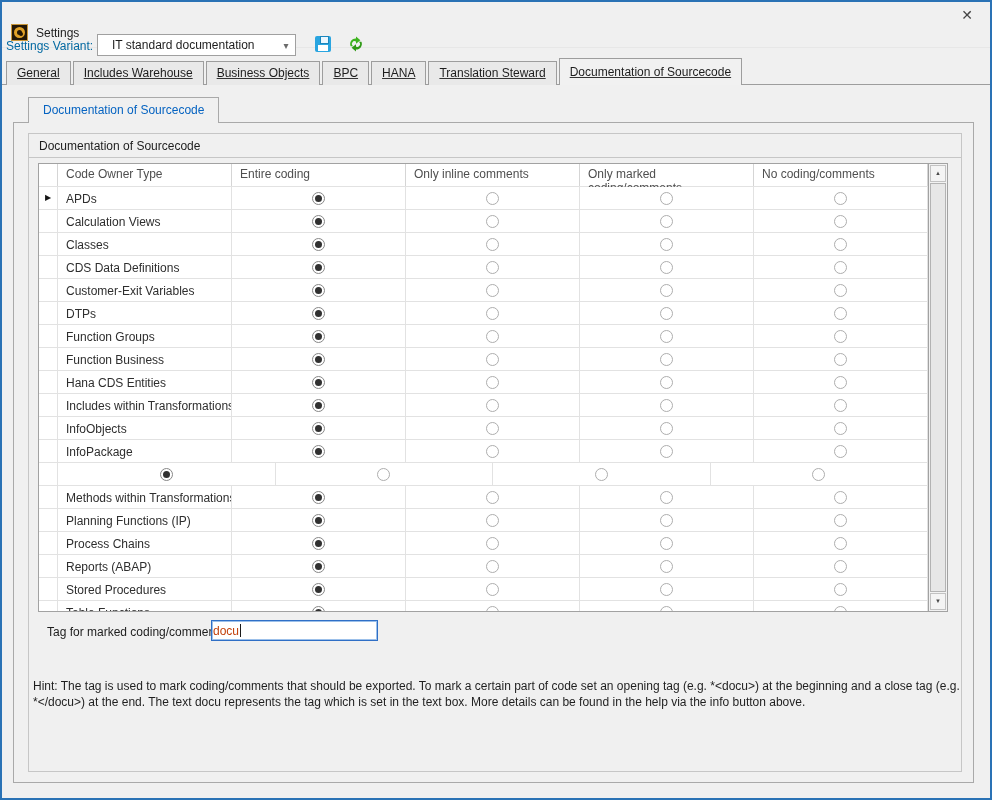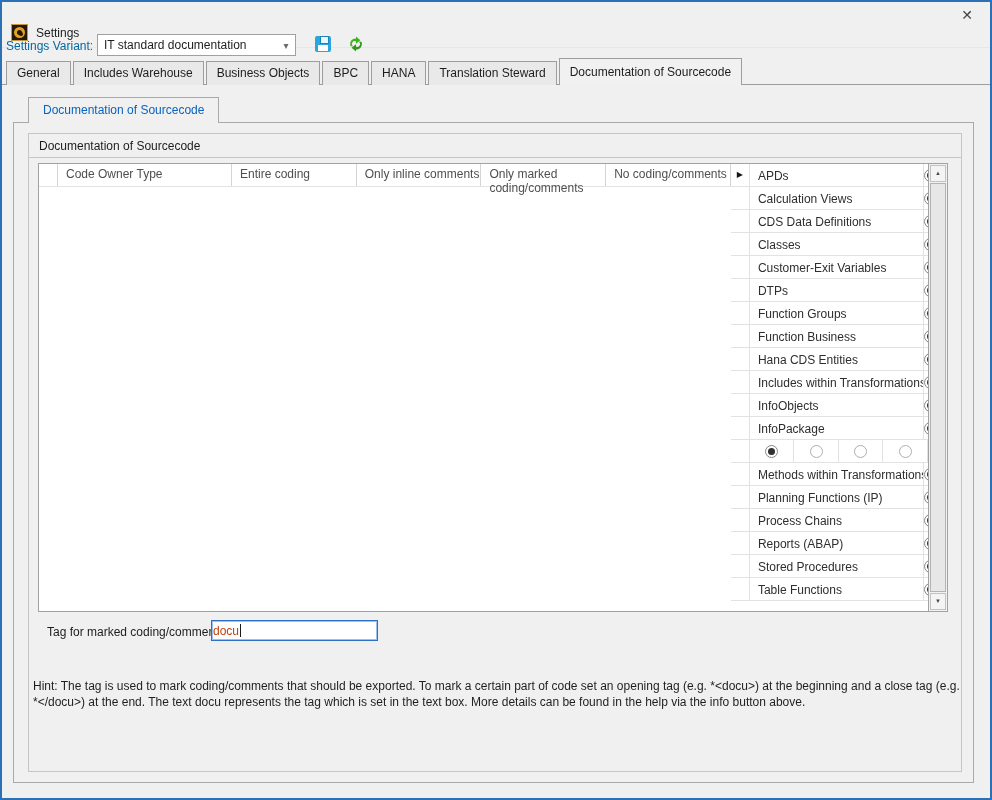--- a/index.html
+++ b/index.html
@@ -18,50 +18,50 @@
   .app-icon::before{content:""; position:absolute; inset:2px; border:3px solid #e2a227; border-radius:50%;}
   .app-icon::after{content:""; position:absolute; left:7px; top:7px; width:4px; height:4px; background:#241807; border-radius:50%;}
   .win-title{margin-left:8px; color:#1d1d1d;}
   .close-btn{position:absolute; left:955px; top:4px; width:24px; height:22px;
     text-align:center; line-height:22px; font-size:14px; color:#444; cursor:default;}
   
   .toolbar{position:absolute; left:2px; top:33px; right:2px; height:25px;}
   .variant-label{position:absolute; left:4px; top:4px; line-height:18px; color:#0369a1;}
   .combo{position:absolute; left:95px; top:1px; width:199px; height:22px; background:#fff;
     border:1px solid #a0a0a0; display:flex; align-items:center;}
-  .combo-text{padding-left:6px; flex:1; color:#1d1d1d;}
+  .combo-text{padding-left:14px; flex:1; color:#1d1d1d;}
   .combo-arrow{width:18px; text-align:center; color:#6b6b6b; font-size:10px;}
   .floppy{position:absolute; left:313px; top:3px; width:16px; height:16px;
     background:#2aa5e0; border-radius:2px;}
   .floppy::before{content:""; position:absolute; left:5px; top:0; width:7px; height:6px;
     background:#eaf7ff; border:1px solid #1a86bd;}
   .floppy::after{content:""; position:absolute; left:3px; bottom:1px; width:10px; height:6px; background:#fff;}
   .refresh{position:absolute; left:346px; top:3px; width:16px; height:16px;}
   
   .tab-line{position:absolute; left:2px; right:2px; top:84px; border-top:1px solid #9d9d9d; z-index:1;}
   .tab-bar{position:absolute; left:2px; right:2px; top:58px; height:27px;
-    display:flex; align-items:flex-end; padding-left:4px; z-index:2;}
+    display:flex; align-items:flex-end; padding-left:4px; z-index:2;text-decoration:underline;}
   .tab{height:24px; line-height:23px; padding:0 10px; margin-right:2px;
     background:#e9e9e9; border:1px solid #9d9d9d; border-bottom:none; color:#1d1d1d; white-space:nowrap;}
   .tab.active{height:27px; line-height:26px; background:#f1f1f1; z-index:3; position:relative;}
   
   .inner-page{position:absolute; left:13px; top:122px; width:961px; height:661px;
     border:1px solid #a9a9a9; z-index:1;}
   .inner-tab{position:absolute; left:28px; top:97px; height:26px; line-height:25px;
     padding:0 14px; background:#f0f0f0; border:1px solid #a9a9a9; border-bottom:none;
     color:#0563c1; z-index:2;}
   
   .gbox{position:absolute; left:28px; top:133px; width:934px; height:639px;
     border:1px solid #c6c6c6; z-index:2;}
   .gbox-caption{height:24px; line-height:24px; padding-left:10px;
     border-bottom:1px solid #c6c6c6; color:#1d1d1d;}
   
   .tbl{position:absolute; left:38px; top:163px; width:910px; height:449px;
     border:1px solid #a2a2a2; background:#fff; display:flex; z-index:3;}
-  .tbl-main{width:889px; flex:none; display:flex; flex-direction:row;}
+  .tbl-main{width:889px; flex:none; display:flex; flex-direction:column;}
   .thead{height:20px; flex:none; background:#f5f5f5; display:flex;
     border-bottom:1px solid #c9c9c9;}
   .th{font-size:12px; color:#4f4f4f; padding:3px 0 0 8px; border-right:1px solid #d5d5d5;}
   .th.selector{width:19px; flex:none; padding:0;}
   .tbody{flex:1; overflow:hidden;}
   .tr{display:flex; height:23px; border-bottom:1px solid #e2e2e2; background:#fff;}
   .td{border-right:1px solid #e2e2e2; color:#2e2e2e;}
   .td.selector{width:19px; flex:none; display:flex; align-items:center; justify-content:center;}
   .col-name{width:174px; flex:none; padding:5px 0 0 8px; white-space:nowrap; overflow:hidden;}
   .th.col-name{padding-top:3px;}
@@ -171,37 +171,37 @@
             </div>
             <div class="td col-radio">
               <span class="radio"></span>
             </div>
             <div class="td col-radio">
               <span class="radio"></span>
             </div>
           </div>
           <div class="tr">
             <div class="td selector"></div>
+            <div class="td col-name">Classes</div>
+            <div class="td col-radio">
+              <span class="radio on"></span>
+            </div>
+            <div class="td col-radio">
+              <span class="radio"></span>
+            </div>
+            <div class="td col-radio">
+              <span class="radio"></span>
+            </div>
+            <div class="td col-radio">
+              <span class="radio"></span>
+            </div>
+          </div>
+          <div class="tr">
+            <div class="td selector"></div>
             <div class="td col-name">CDS Data Definitions</div>
-            <div class="td col-radio">
-              <span class="radio on"></span>
-            </div>
-            <div class="td col-radio">
-              <span class="radio"></span>
-            </div>
-            <div class="td col-radio">
-              <span class="radio"></span>
-            </div>
-            <div class="td col-radio">
-              <span class="radio"></span>
-            </div>
-          </div>
-          <div class="tr">
-            <div class="td selector"></div>
-            <div class="td col-name">Classes</div>
             <div class="td col-radio">
               <span class="radio on"></span>
             </div>
             <div class="td col-radio">
               <span class="radio"></span>
             </div>
             <div class="td col-radio">
               <span class="radio"></span>
             </div>
             <div class="td col-radio">

